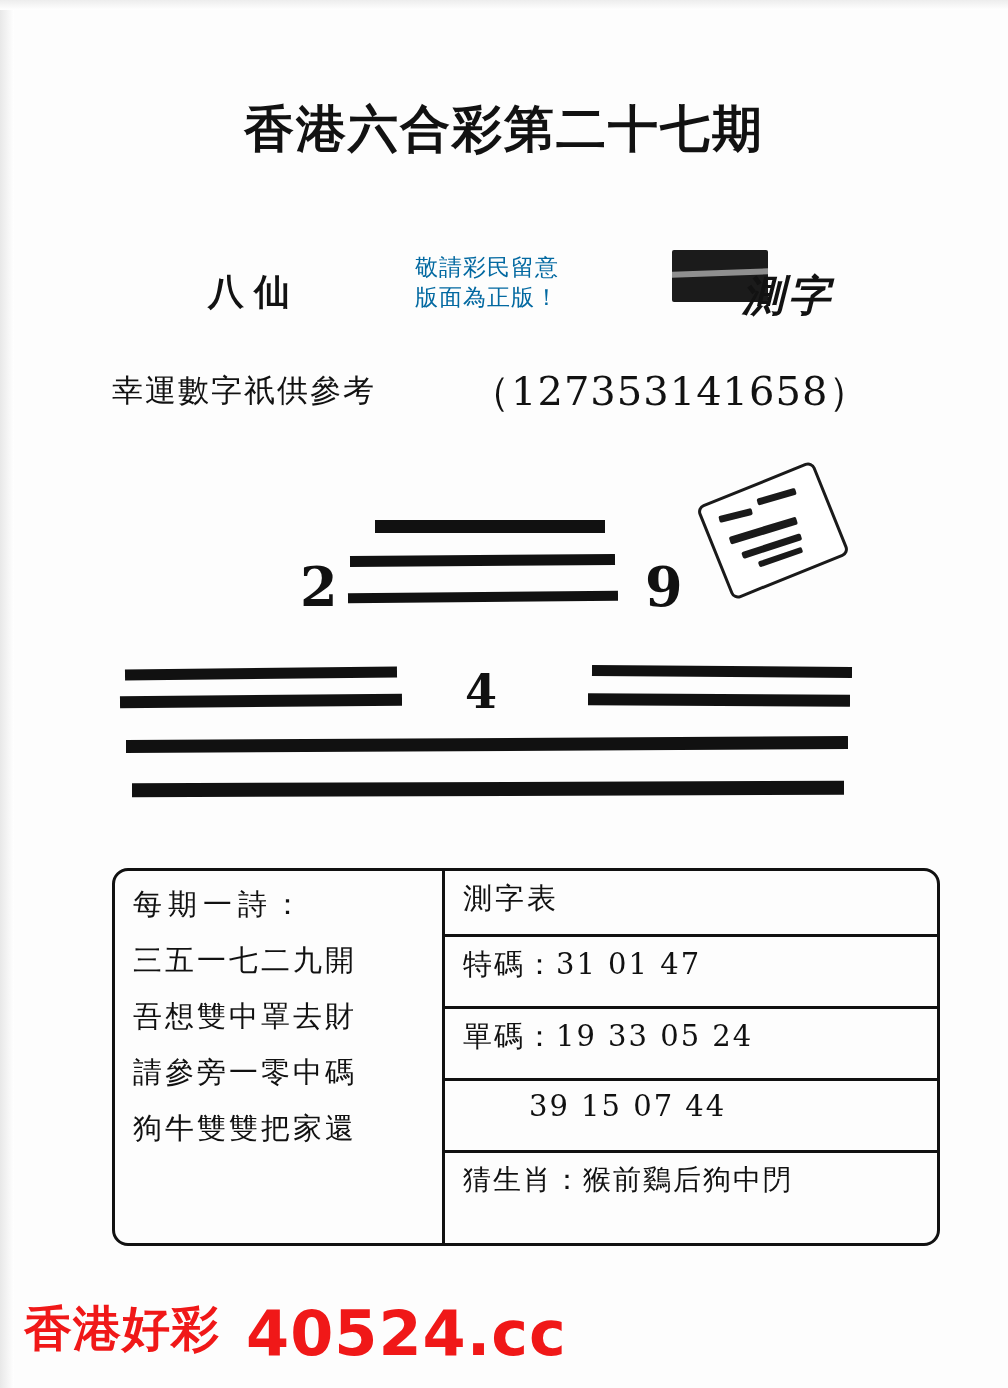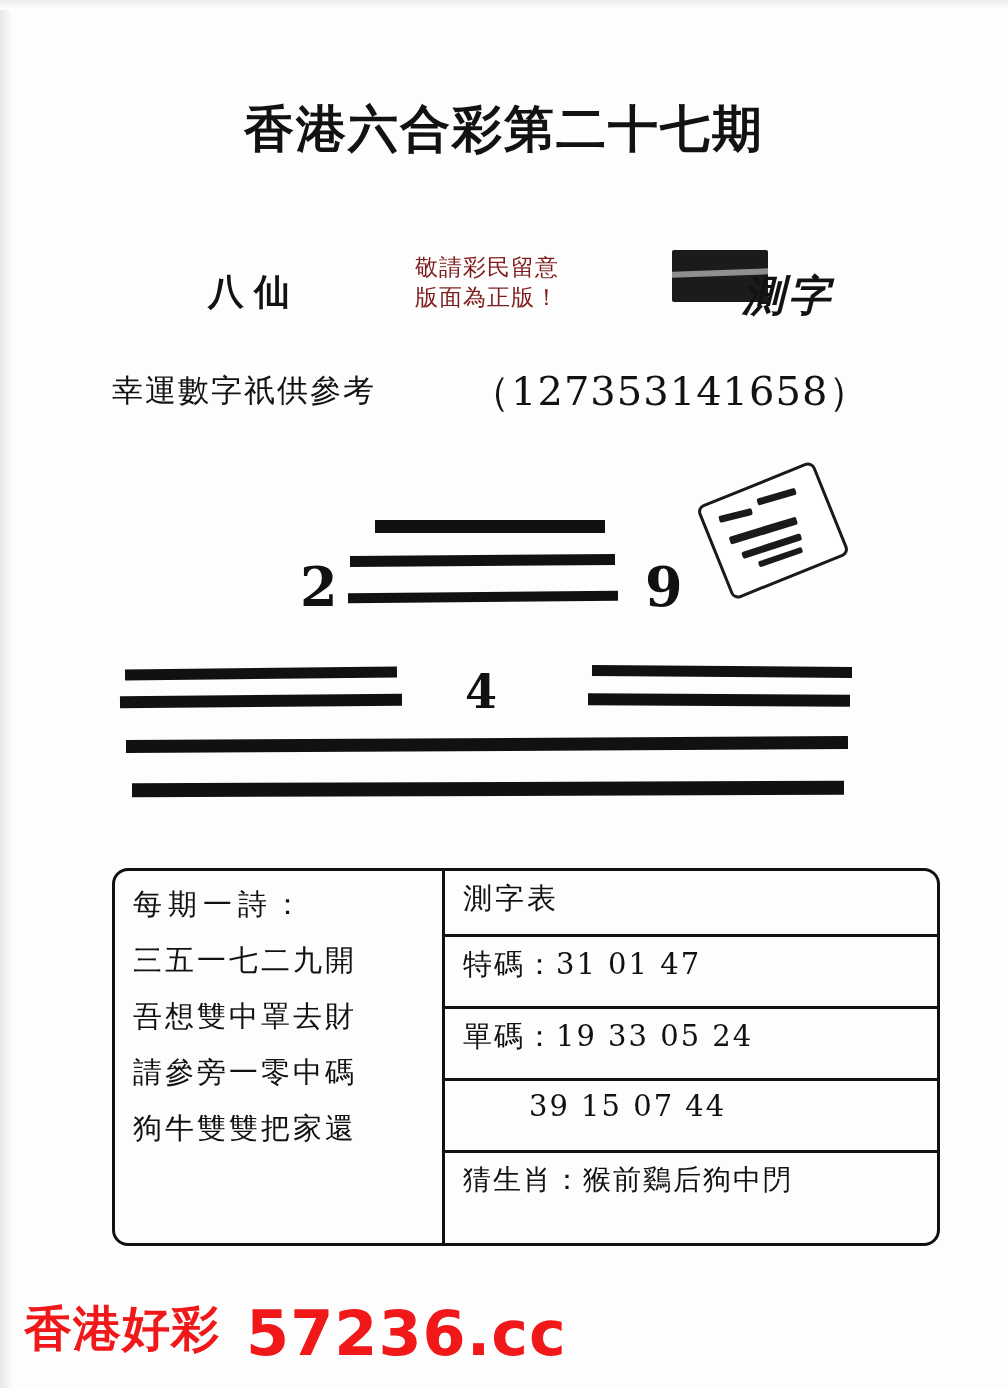--- a/index.html
+++ b/index.html
@@ -56,21 +56,21 @@
     color: #121212;
   }
 
   .notice {
     position: absolute;
     top: 252px;
     left: 415px;
     width: 250px;
     font-size: 23px;
     line-height: 1.32;
-    color: #7f1d1d;
+    color: #0369a1;
     letter-spacing: 1px;
   }
 
   .stamp {
     position: absolute;
     top: 250px;
     left: 672px;
     width: 96px;
     height: 52px;
     background: #1b1b1b;
@@ -297,15 +297,15 @@
         </div>
         <div class="trow r5">
           <span>猜生肖：</span><span>猴前鷄后狗中閁</span>
         </div>
       </div>
     </div>
   </div>
 
   <div class="footer">
     <span class="brand">香港好彩</span>
-    <span class="site">57236.cc</span>
+    <span class="site">40524.cc</span>
   </div>
 </div>
 
 </body></html>

